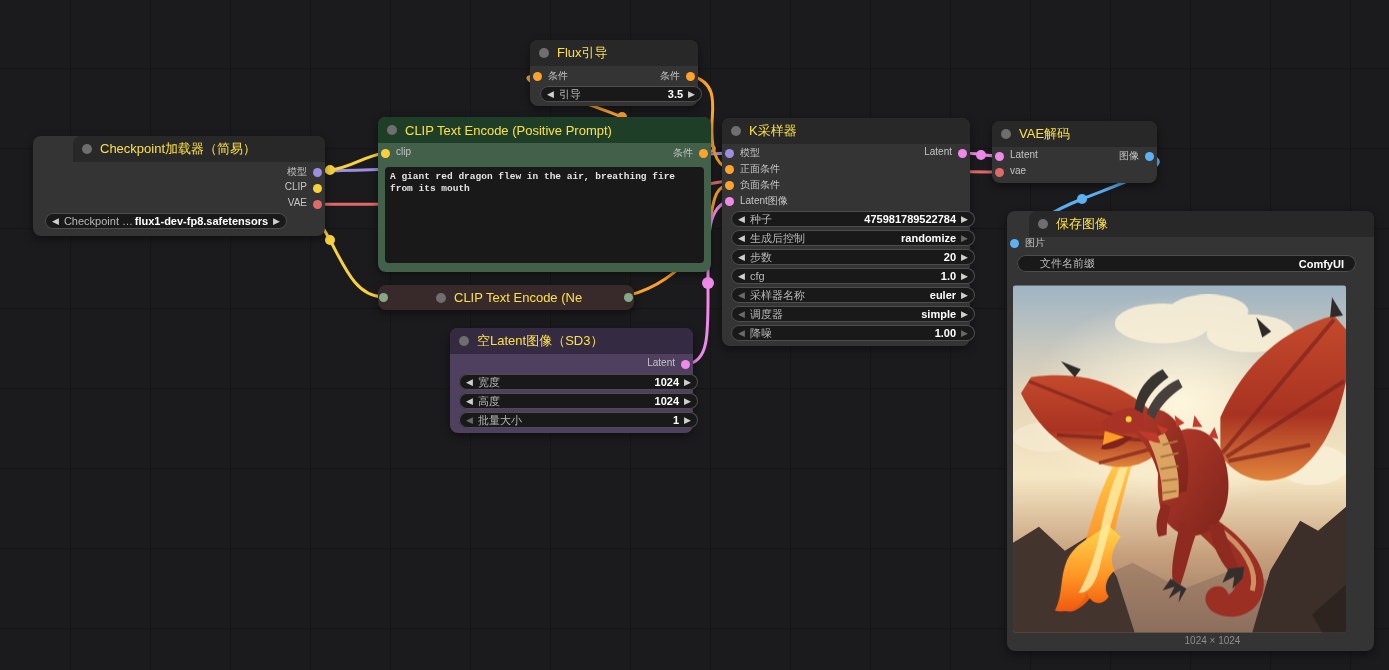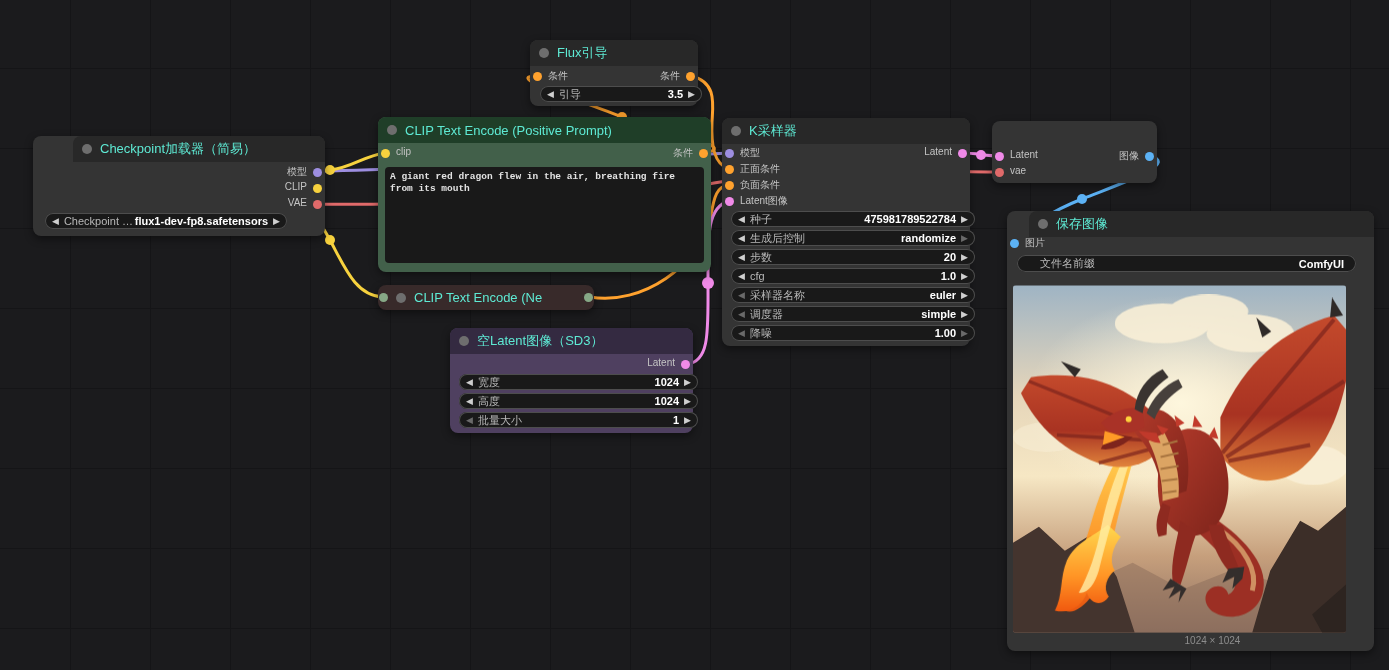--- a/index.html
+++ b/index.html
@@ -8,21 +8,21 @@
   .canvas{position:absolute;inset:0;
     background-color:#1b1b1d;
     background-image:linear-gradient(#151517 1px,transparent 1px),
                      linear-gradient(90deg,#151517 1px,transparent 1px);
     background-size:80px 80px;background-position:70px 68px;}
   svg.links{position:absolute;left:0;top:0;z-index:1;pointer-events:none;}
   .node{position:absolute;z-index:2;background:#343434;border-radius:8px;
         box-shadow:0 3px 8px rgba(0,0,0,.45);}
   .nh{height:26px;border-radius:8px 8px 0 0;background:#282828;display:flex;align-items:center;padding:0 9px;gap:8px;}
   .tdot{width:10px;height:10px;border-radius:50%;background:#6e6e6e;flex:0 0 auto;}
-  .ttl{color:#5eead4;font-size:13px;white-space:nowrap;overflow:hidden;}
+  .ttl{color:#fde047;font-size:13px;white-space:nowrap;overflow:hidden;}
   .slot-label{position:absolute;font-size:10px;color:#c4c4c4;white-space:nowrap;}
   .in-l{left:18px;} .out-l{right:18px;text-align:right;}
   .pdot{position:absolute;width:9px;height:9px;border-radius:50%;}
   .pin{left:3px;} .pout{right:3px;}
   .c-model{background:#9d8ee0;} .c-clip{background:#f7d23e;} .c-vae{background:#e06a6a;}
   .c-cond{background:#ffa22e;} .c-latent{background:#f08ae8;} .c-image{background:#5cb2f5;}
   .c-green{background:#86a886;}
   .widget{position:absolute;height:16px;border-radius:9px;background:#191919;
           box-shadow:inset 0 0 0 1px #4d4d4d;display:flex;align-items:center;
           padding:0 7px;font-size:11px;color:#b8b8b8;}
@@ -116,21 +116,21 @@
       <span class="tdot"></span>
       <span class="ttl">CLIP Text Encode (Positive Prompt)</span>
     </div>
     <span class="pdot pin c-clip" style="top:32px;"></span>
     <span class="slot-label in-l" style="top:29px;">clip</span>
     <span class="slot-label out-l" style="top:29px;">条件</span>
     <span class="pdot pout c-cond" style="top:32px;"></span>
     <div class="prompt-box" style="left:7px;top:50px;width:309px;height:88px;">A giant red dragon flew in the air, breathing fire from its mouth</div>
   </div>
 
-  <div class="node maroon" style="left:378px;top:285px;width:216px;height:25px;">
+  <div class="node maroon" style="left:378px;top:285px;width:216px;height:25px;padding-left:40px;">
     <span class="edge-dot c-green" style="left:1px;"></span>
     <span class="edge-dot c-green" style="right:1px;"></span>
     <div class="nh" style="height:25px;padding-left:18px;">
       <span class="tdot"></span>
       <span class="ttl">CLIP Text Encode (Ne</span>
     </div>
   </div>
 
   <div class="node purple" style="left:450px;top:328px;width:243px;height:105px;">
     <div class="nh">
@@ -213,20 +213,24 @@
     </div>
     <div class="widget" style="left:9px;top:207px;width:230px;">
       <span class="arr dim">◀</span>
       <span class="wlab">降噪</span>
       <span class="wval">1.00</span>
       <span class="arr dim">▶</span>
     </div>
   </div>
 
   <div class="node" style="left:992px;top:121px;width:165px;height:62px;">
+    <div class="nh">
+      <span class="tdot"></span>
+      <span class="ttl">VAE解码</span>
+    </div>
     <span class="pdot pin c-latent" style="top:31px;"></span>
     <span class="slot-label in-l" style="top:28px;">Latent</span>
     <span class="pdot pin c-vae" style="top:47px;"></span>
     <span class="slot-label in-l" style="top:44px;">vae</span>
     <span class="slot-label out-l" style="top:28px;">图像</span>
     <span class="pdot pout c-image" style="top:31px;"></span>
   </div>
 
   <div class="node" style="left:1007px;top:211px;width:345px;height:440px;padding-left:22px;">
     <div class="nh">

